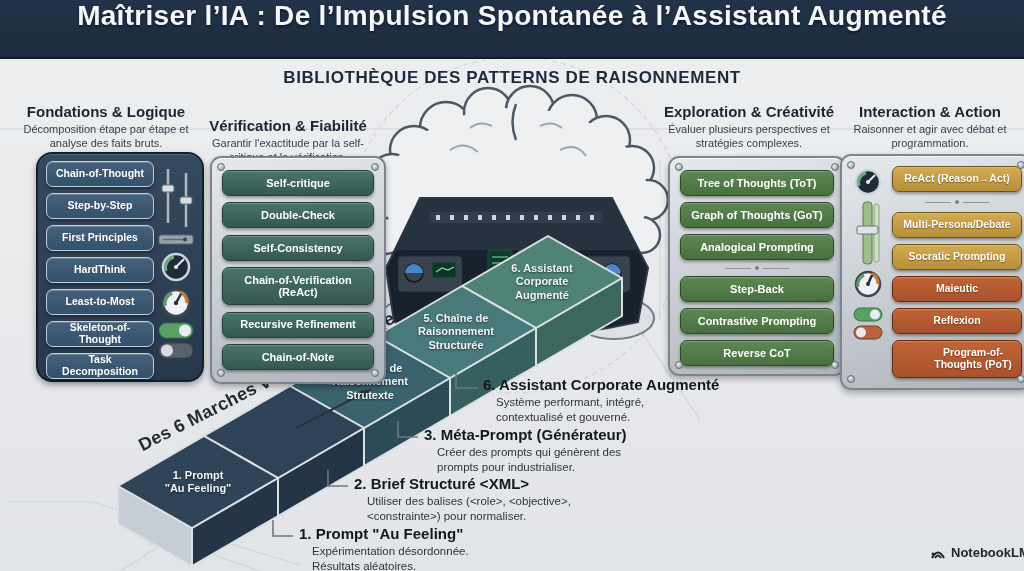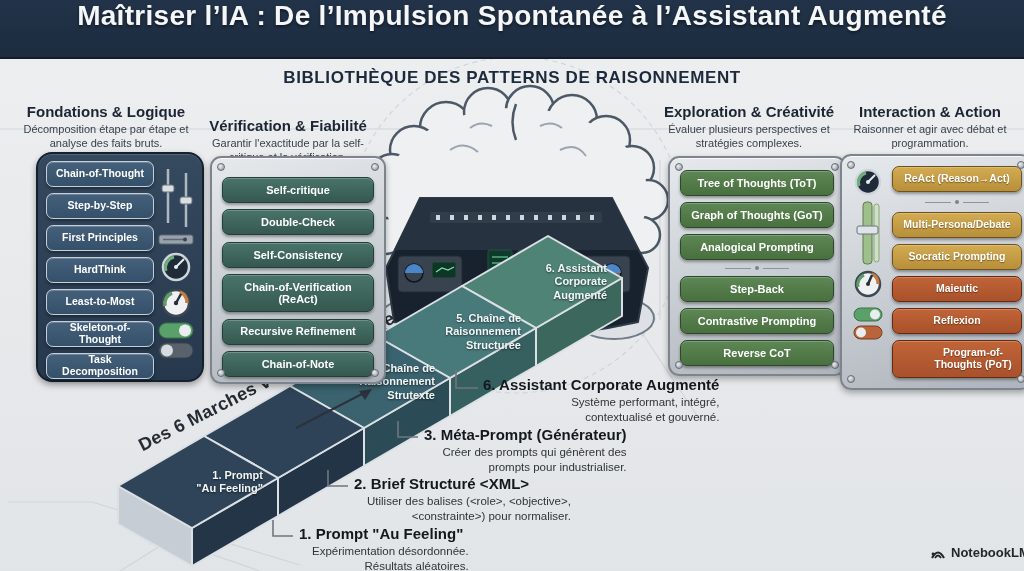--- a/index.html
+++ b/index.html
@@ -58,21 +58,21 @@
     transform:rotate(-27deg);transform-origin:left center;
     font-size:18px;font-weight:800;color:#262c34;letter-spacing:.3px;white-space:nowrap;
   }
   .step-label{
     position:absolute;z-index:5;width:130px;text-align:center;color:#f2f6f8;
     font-size:11px;font-weight:bold;line-height:1.22;text-shadow:0 1px 2px rgba(0,0,0,.55);
   }
   .annotation{position:absolute;z-index:5;}
   .annotation .ann-head{font-size:15px;font-weight:800;color:#13181e;white-space:nowrap;}
   .annotation .ann-desc{font-size:11.5px;color:#2e343b;line-height:1.3;margin:2px 0 0 13px;}
-  .pre{white-space:pre-line;text-align:right;}
+  .pre{white-space:pre-line;}
   .brand{
     position:absolute;left:930px;top:545px;z-index:6;display:flex;align-items:center;gap:5px;
     color:#23272c;font-size:13px;font-weight:bold;
   }
   #scene{position:absolute;left:0;top:0;z-index:1;}
 </style>
 </head>
 <body>
 
 <div id="canvas">
@@ -272,21 +272,21 @@
         <circle cx="13" cy="189.5" r="6" fill="#d6dbe0"></circle>
       </g>
     </svg>
   </div>
 
   <div class="panel-metal" style="left:210px;top:156px;width:152px;height:200px;padding:12px 10px;">
     <span class="screw" style="left:5px;top:5px;"></span>
     <span class="screw" style="right:5px;top:5px;"></span>
     <span class="screw" style="left:5px;bottom:5px;"></span>
     <span class="screw" style="right:5px;bottom:5px;"></span>
-    <div class="btn-col" style="height:100%;justify-content:space-between;margin-top:7px;">
+    <div class="btn-col" style="height:100%;justify-content:space-between;">
       <div class="chip teal">Self-critique</div>
       <div class="chip teal">Double-Check</div>
       <div class="chip teal">Self-Consistency</div>
       <div class="chip teal" style="min-height:32px;">Chain-of-Verification (ReAct)</div>
       <div class="chip teal">Recursive Refinement</div>
       <div class="chip teal">Chain-of-Note</div>
     </div>
   </div>
 
   <div class="panel-metal" style="left:668px;top:156px;width:154px;height:192px;padding:12px 10px;">

